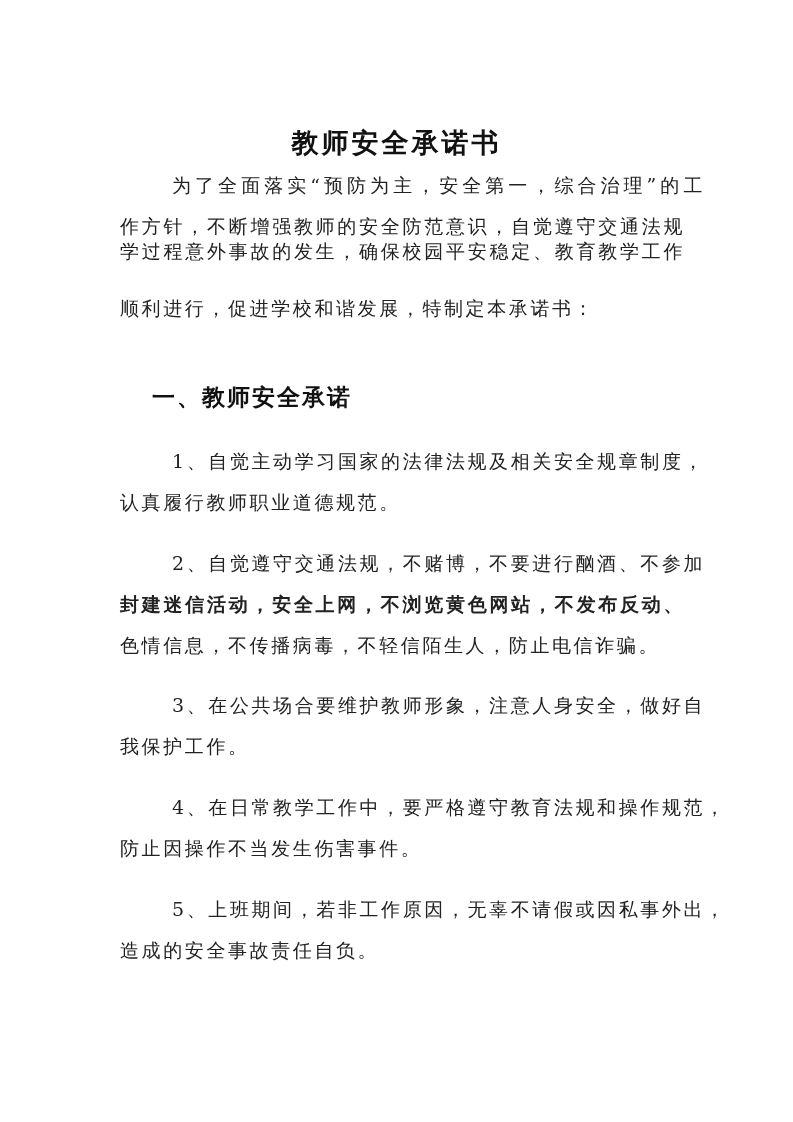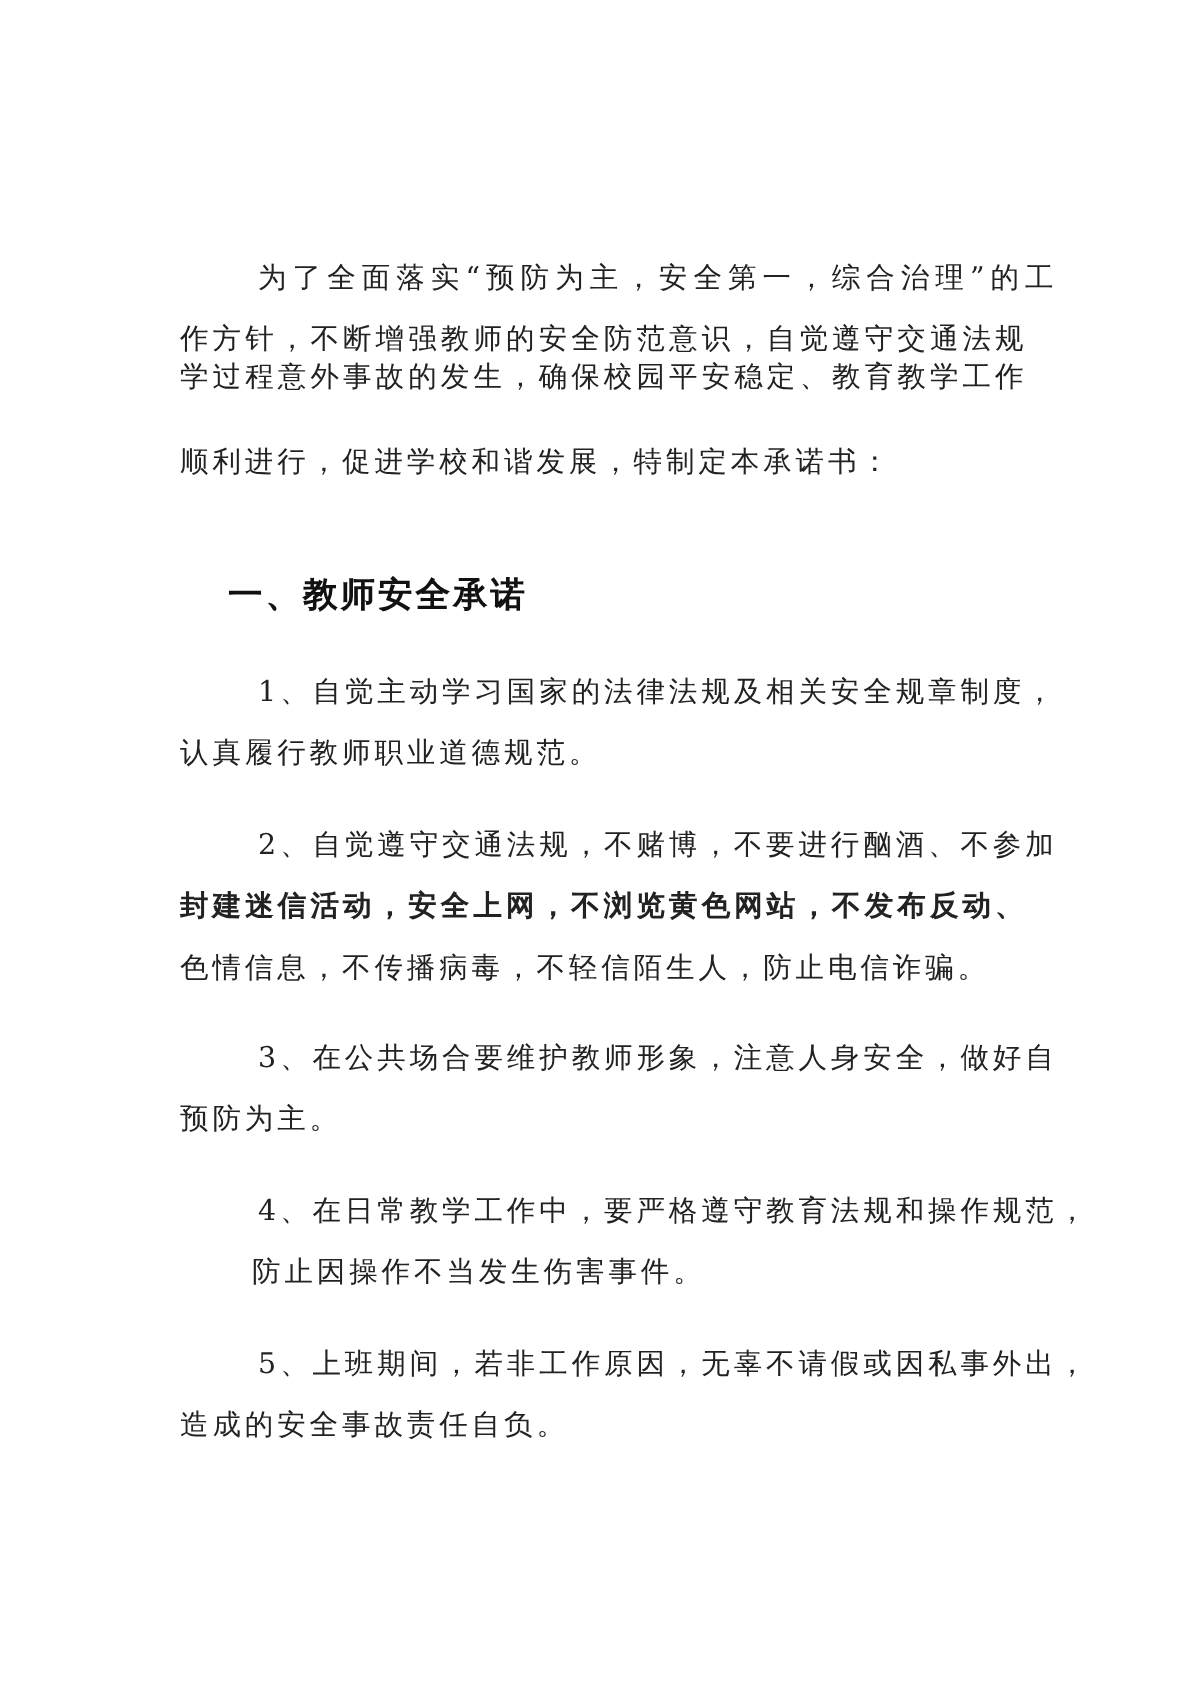--- a/index.html
+++ b/index.html
@@ -12,20 +12,21 @@
           letter-spacing: 2.6px; color: #222; line-height: 26px; }
   .indent { left: 152px; width: 533px; margin-left: 20px; }
   .heading { position: absolute; left: 152px; font-size: 23px; font-weight: bold; letter-spacing: 2px; color: #111; line-height: 26px; }
   .justify { text-align: justify; text-align-last: justify; }
 </style>
 </head>
 <body>
 
 <div class="page">
 
+  <div class="title">教师安全承诺书</div>
 
   <div>
     <div class="line indent justify" style="top:172px;">为了全面落实“预防为主，安全第一，综合治理”的工</div>
     <div class="line justify" style="top:213px;">作方针，不断增强教师的安全防范意识，自觉遵守交通法规</div>
     <div class="line justify" style="top:238px;">学过程意外事故的发生，确保校园平安稳定、教育教学工作</div>
     <div class="line" style="top:295px;">顺利进行，促进学校和谐发展，特制定本承诺书：</div>
   </div>
 
   <div class="heading" style="top:384px;">一、教师安全承诺</div>
 
@@ -35,26 +36,26 @@
   </div>
 
   <div>
     <div class="line indent justify" style="top:550px;">2、自觉遵守交通法规，不赌博，不要进行酗酒、不参加</div>
     <div class="line justify" style="top:591px;font-weight:bold;">封建迷信活动，安全上网，不浏览黄色网站，不发布反动、</div>
     <div class="line" style="top:632px;">色情信息，不传播病毒，不轻信陌生人，防止电信诈骗。</div>
   </div>
 
   <div>
     <div class="line indent justify" style="top:692px;">3、在公共场合要维护教师形象，注意人身安全，做好自</div>
-    <div class="line" style="top:733px;">预防为主。</div>
+    <div class="line" style="top:733px;">我保护工作。</div>
   </div>
 
   <div>
     <div class="line indent justify" style="top:794px;">4、在日常教学工作中，要严格遵守教育法规和操作规范，</div>
-    <div class="line" style="top:835px;margin-left:48px;">防止因操作不当发生伤害事件。</div>
+    <div class="line" style="top:835px;">防止因操作不当发生伤害事件。</div>
   </div>
 
   <div>
     <div class="line indent justify" style="top:896px;">5、上班期间，若非工作原因，无辜不请假或因私事外出，</div>
     <div class="line" style="top:937px;">造成的安全事故责任自负。</div>
   </div>
 
 
 </div>
 

